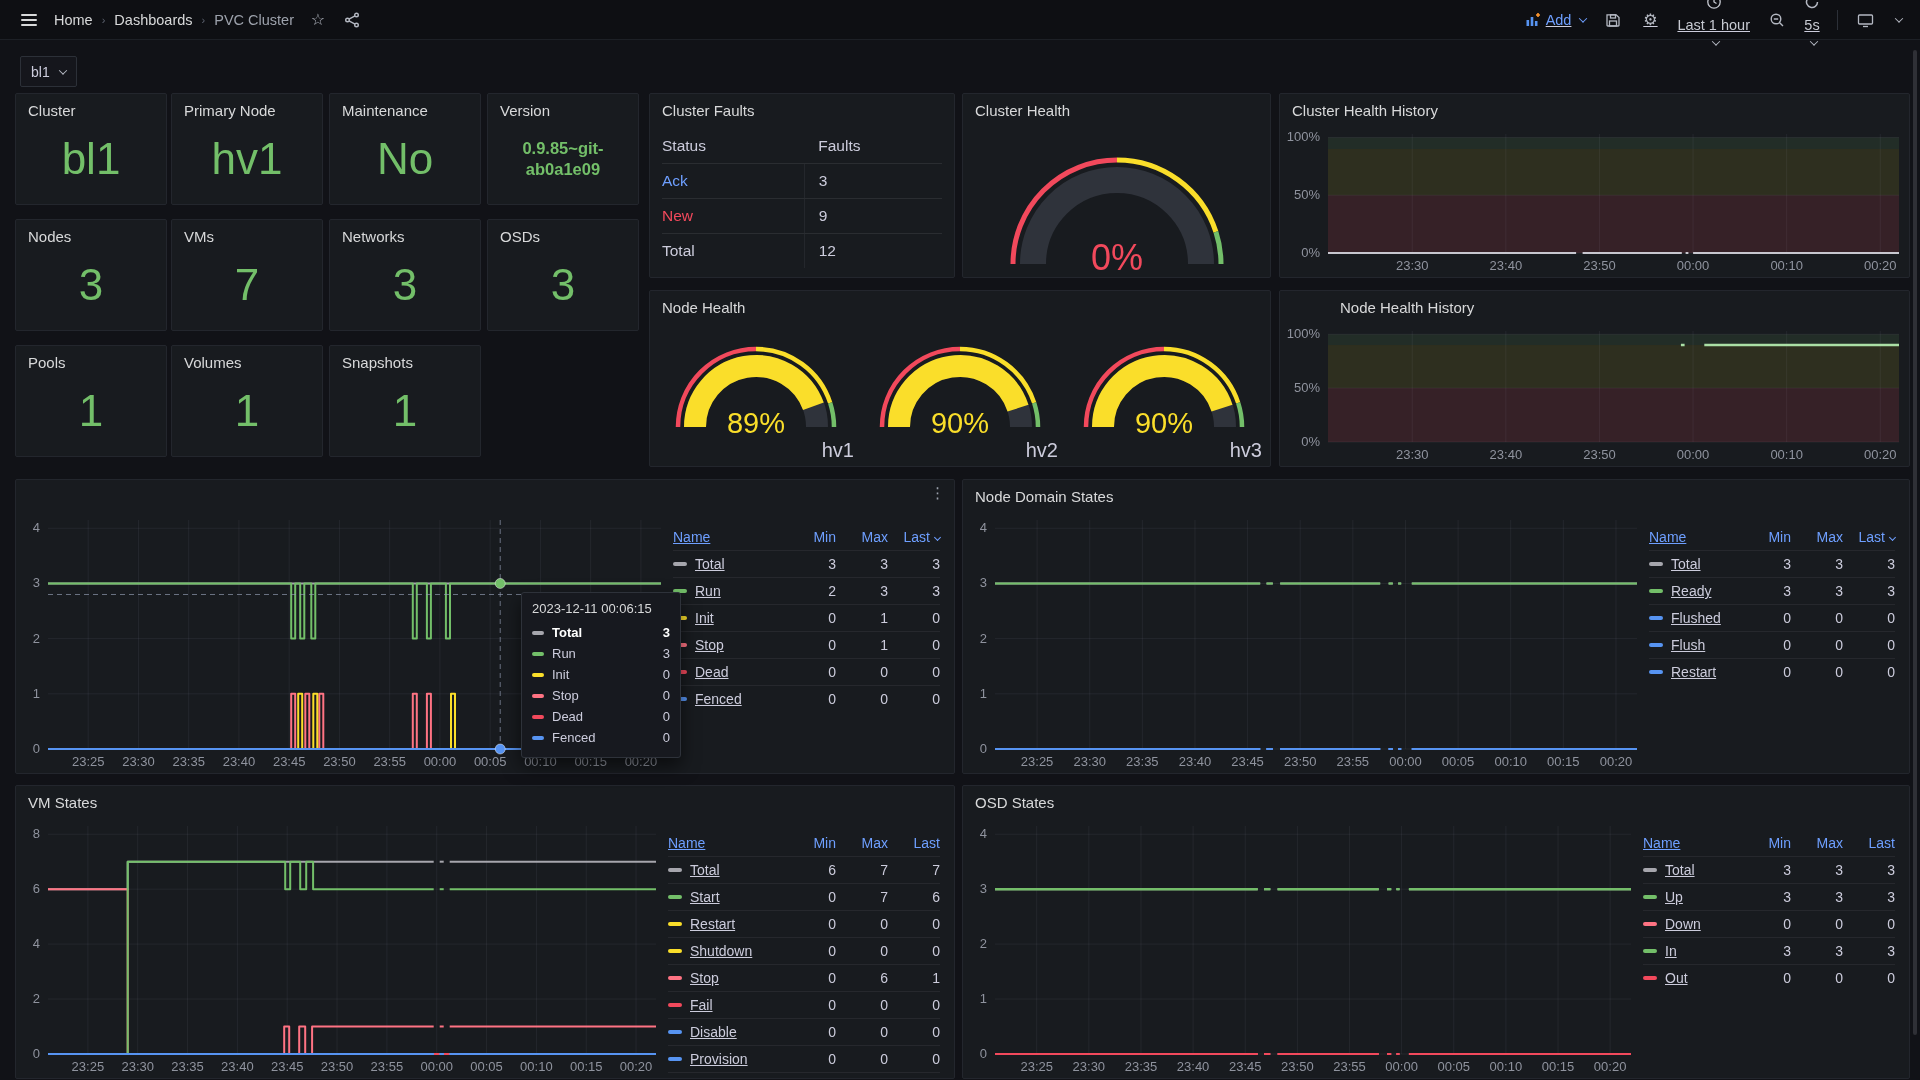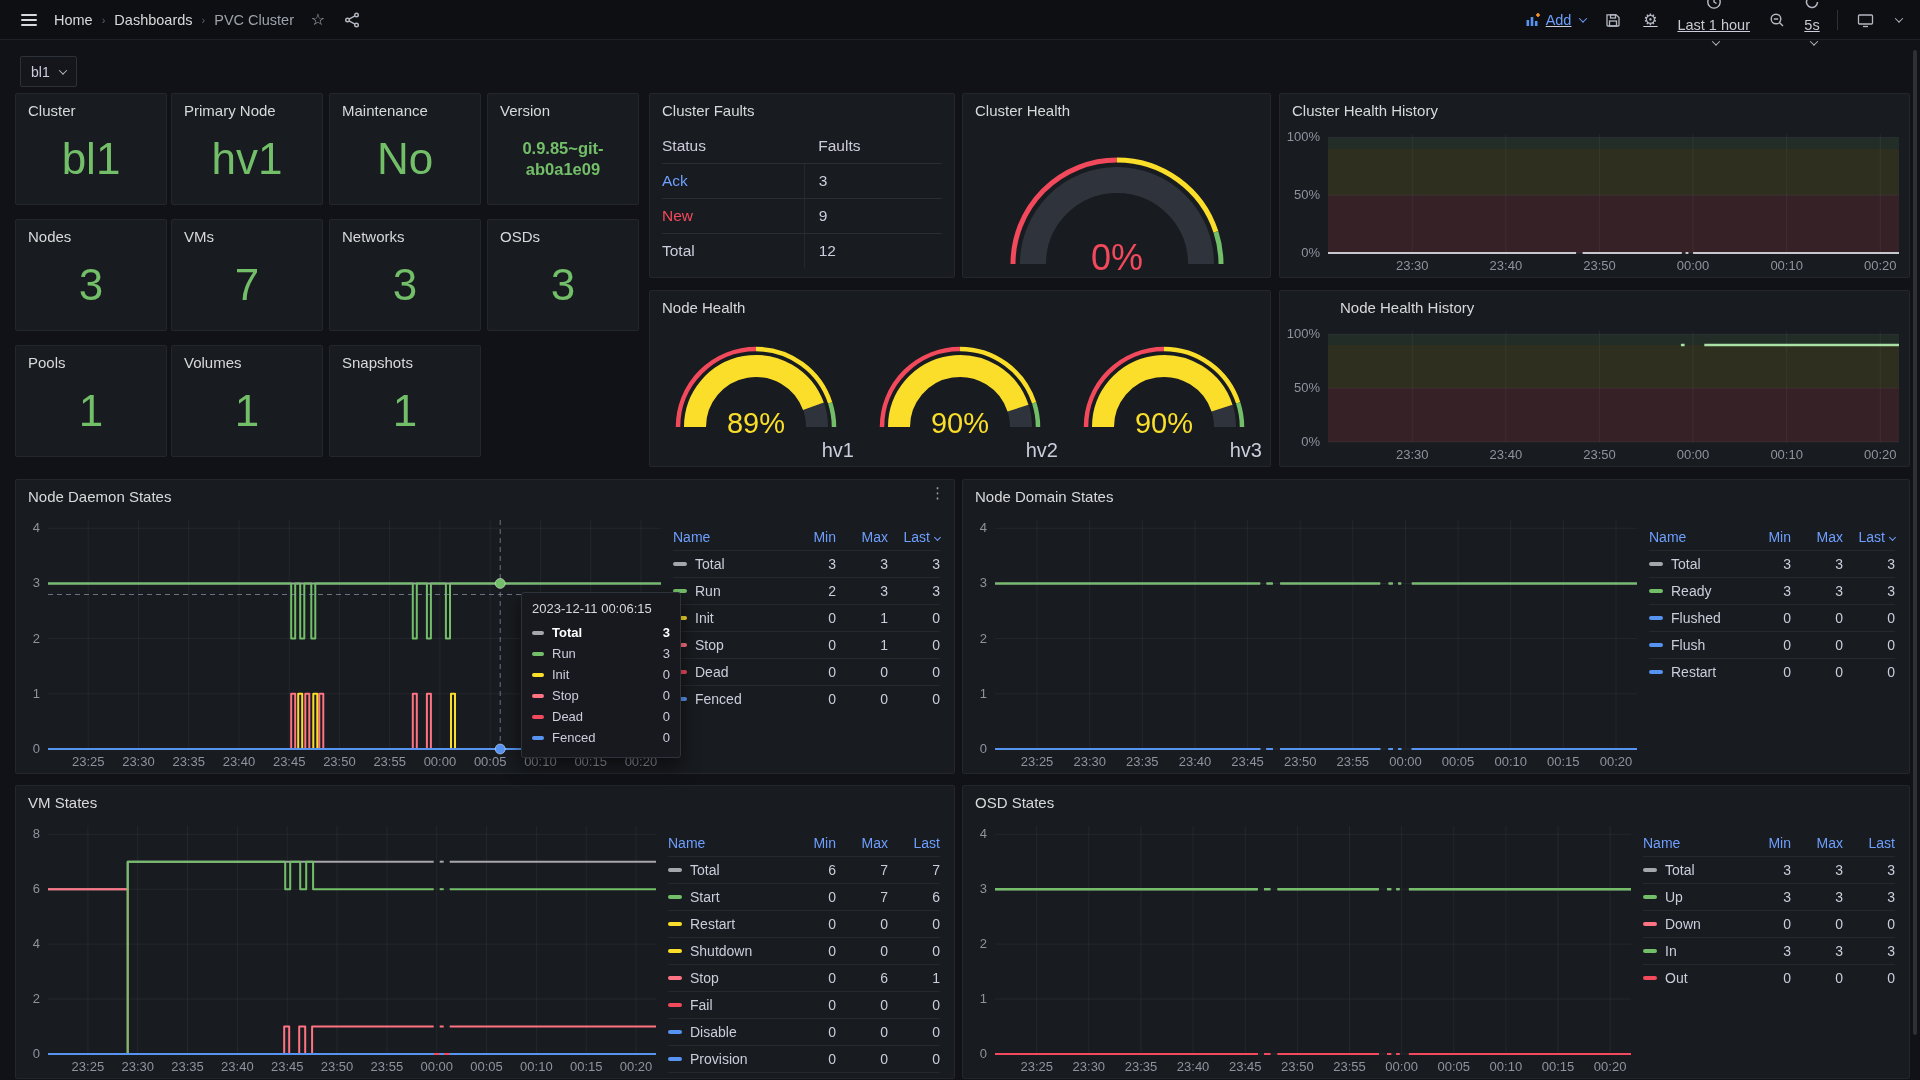--- a/index.html
+++ b/index.html
@@ -59,21 +59,21 @@
   .gauge-label { font-size:20px; color:#ccccdc; margin-top:0px; }
 
   
   .ts-body { display:flex; }
   .chart-host { flex:1; position:relative; }
   .legend-host { padding:13px 14px 0 2px; font-size:14px; }
   .lrow { display:flex; align-items:center; height:27px; }
   .lrow + .lrow { border-top:1px solid rgba(204,204,220,0.08); }
   .lhead { color:#6e9fff; font-weight:500; }
   .lhead .lname { color:#6e9fff; }
-  .lname { flex:1; display:flex; align-items:center; gap:8px; color:#ccccdc; white-space:nowrap; }
+  .lname { flex:1; display:flex; align-items:center; gap:8px; color:#ccccdc; white-space:nowrap;text-decoration:underline; }
   .lval { width:52px; text-align:right; color:#ccccdc; }
   .lhead .lval { color:#6e9fff; }
   .swatch { width:14px; height:4px; border-radius:2px; flex:0 0 14px; }
   .sortchev { display:inline-block; width:5px; height:5px; border-right:1.5px solid #6e9fff;
               border-bottom:1.5px solid #6e9fff; transform:rotate(45deg); margin-left:5px; margin-bottom:2px; }
 
   
   .gtooltip { position:absolute; left:505px; top:112px; width:160px; background:#17191f;
               border:1px solid #2e323a; border-radius:3px; box-shadow:0 8px 18px rgba(0,0,0,0.55);
               padding:8px 10px 9px; font-size:13px; z-index:8; }
@@ -358,21 +358,20 @@
             <line x1="506.672131147541" x2="506.672131147541" y1="10" y2="121" stroke="rgba(204,204,220,0.07)"></line>
             <text x="506.672131147541" y="138" text-anchor="middle" fill="#8f939e" font-size="13">00:10</text>
             <line x1="600.2786885245902" x2="600.2786885245902" y1="10" y2="121" stroke="rgba(204,204,220,0.07)"></line>
             <text x="600.2786885245902" y="138" text-anchor="middle" fill="#8f939e" font-size="13">00:20</text>
             <polyline points="400.9,24.0 404.6,24.0" fill="none" stroke="#aadfa5" stroke-width="2.5" stroke-linejoin="round"></polyline>
             <polyline points="424.3,24.0 619.0,24.0" fill="none" stroke="#aadfa5" stroke-width="2.5" stroke-linejoin="round"></polyline>
           </svg></div>
       </div>
     </div>
     <div class="panel" style="left: 15px; top: 479px; width: 940px; height: 295px;">
-      <div class="panel-title">Node Daemon States</div>
       <div class="kebab">⋮</div>
       <div class="panel-body ts-body">
         <div class="chart-host"><svg width="655" height="263">
             <line x1="32" x2="645" y1="239" y2="239" stroke="rgba(204,204,220,0.07)"></line>
             <text x="24" y="243" text-anchor="end" fill="#8f939e" font-size="13">0</text>
             <line x1="32" x2="645" y1="183.81927710843374" y2="183.81927710843374" stroke="rgba(204,204,220,0.07)"></line>
             <text x="24" y="187.81927710843374" text-anchor="end" fill="#8f939e" font-size="13">1</text>
             <line x1="32" x2="645" y1="128.63855421686748" y2="128.63855421686748" stroke="rgba(204,204,220,0.07)"></line>
             <text x="24" y="132.63855421686748" text-anchor="end" fill="#8f939e" font-size="13">2</text>
             <line x1="32" x2="645" y1="73.45783132530123" y2="73.45783132530123" stroke="rgba(204,204,220,0.07)"></line>

